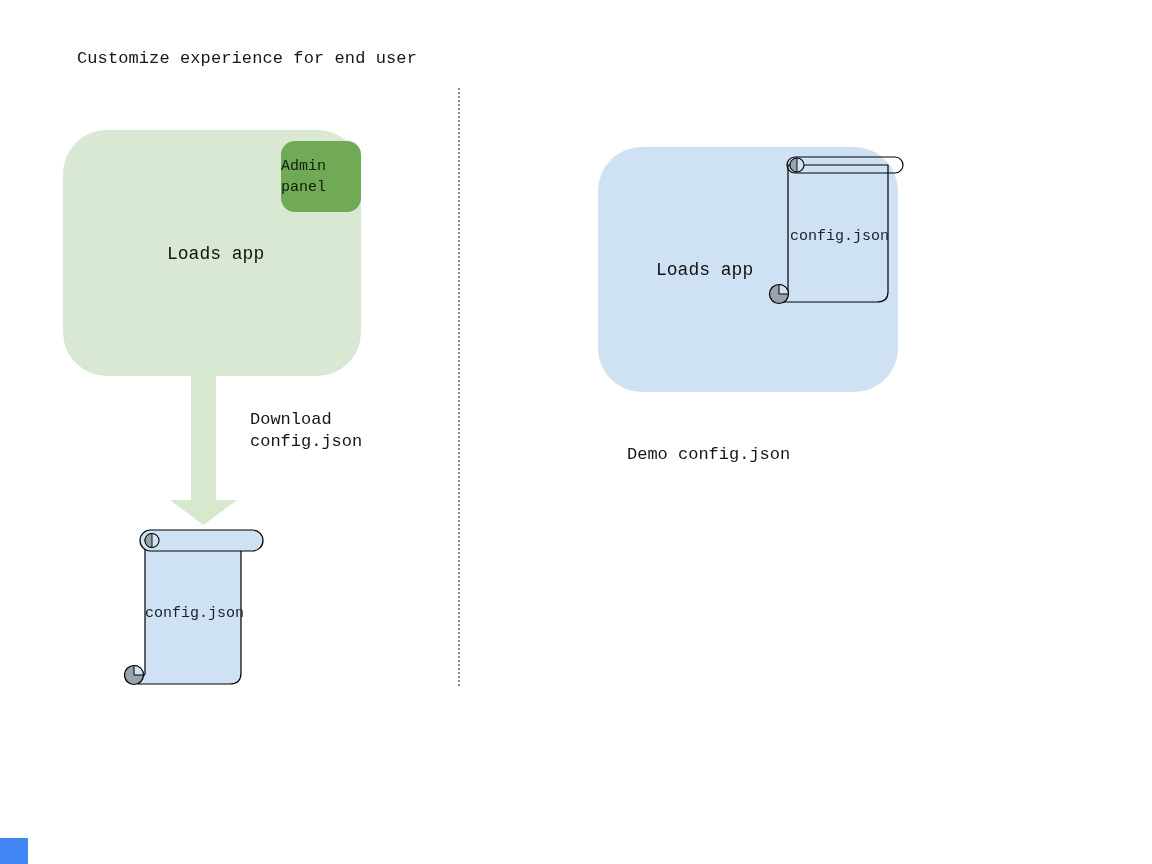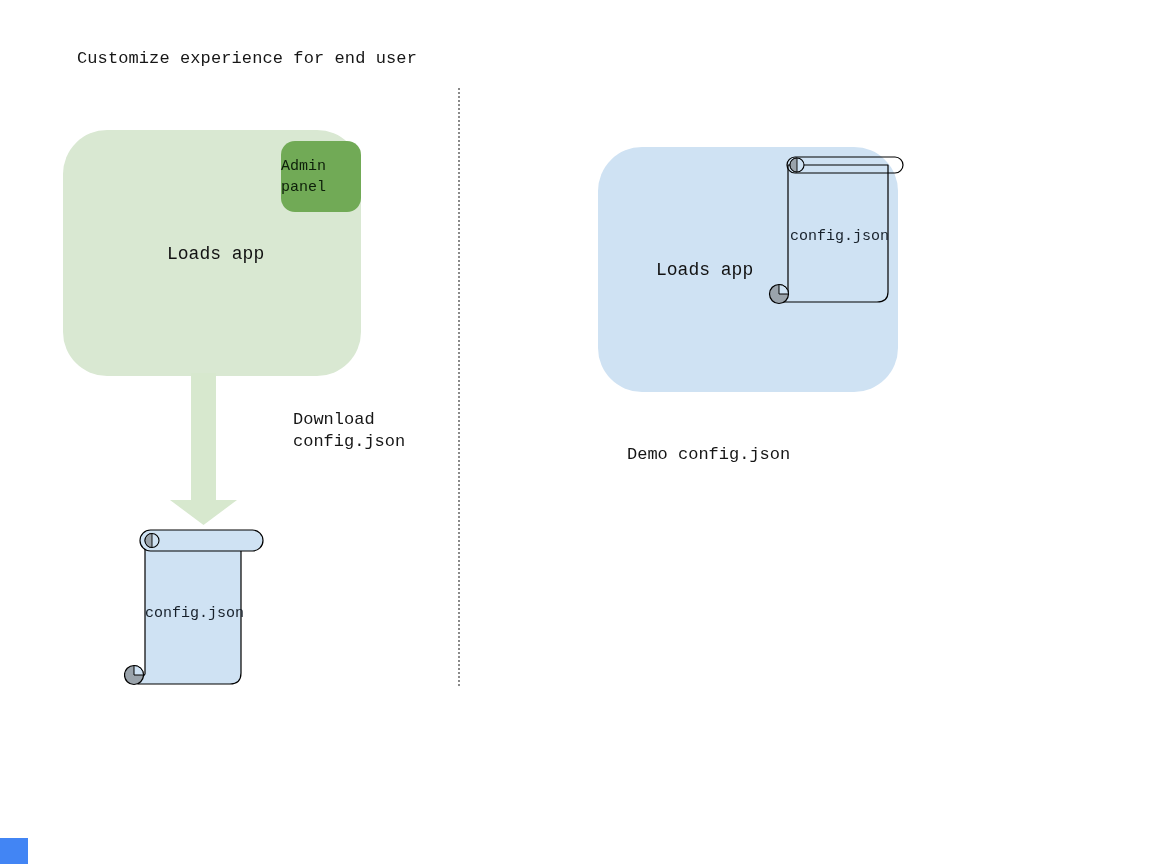--- a/index.html
+++ b/index.html
@@ -39,21 +39,21 @@
   <div class="abs admin-panel">
     <div class="admin-panel-label">Admin panel</div>
   </div>
 
   <div class="abs" style="left:165px;top:373px;">
     <svg width="76" height="154" viewBox="0 0 76 154">
       <polygon points="26,0 51,0 51,127 72,127 38.5,152 5,127 26,127" fill="#d7e8ce" stroke="none"></polygon>
     </svg>
   </div>
 
-  <div class="abs multiline-label" style="left:250px;top:409px;margin-left:43px;">
+  <div class="abs multiline-label" style="left:250px;top:409px;">
     <div>Download</div>
     <div>config.json</div>
   </div>
 
   <div class="abs" style="left:124px;top:526px;">
     <svg width="146" height="162" viewBox="0 0 146 162" stroke-linejoin="round">
 
       <path d="M21,14 H117 V147 Q117,158 106,158 H14 L21,148 Z" fill="#cfe2f3" stroke="#000" stroke-width="1.2"></path>
 
       <circle cx="10" cy="149" r="9.5" fill="#9aa3ab" stroke="#000" stroke-width="1.2"></circle>

